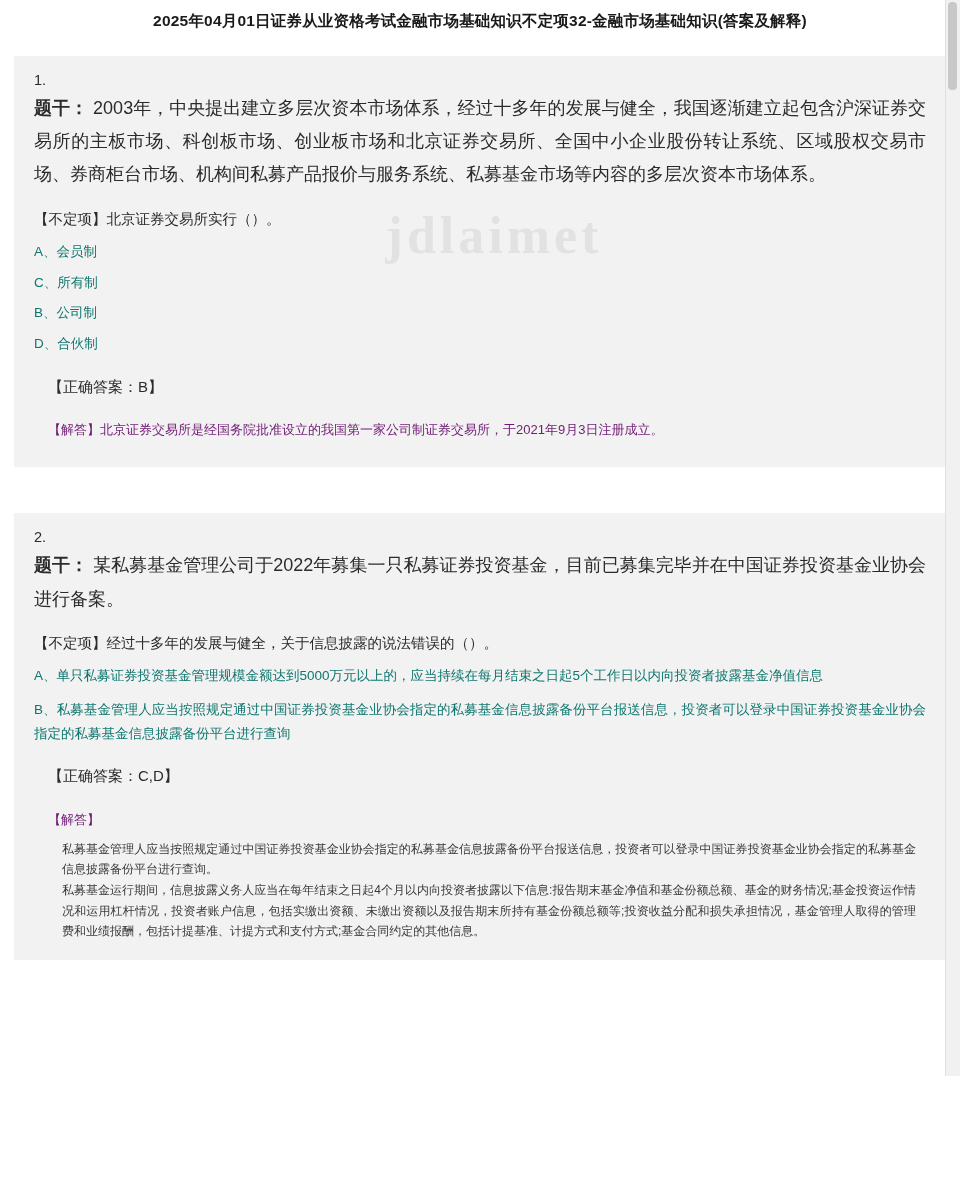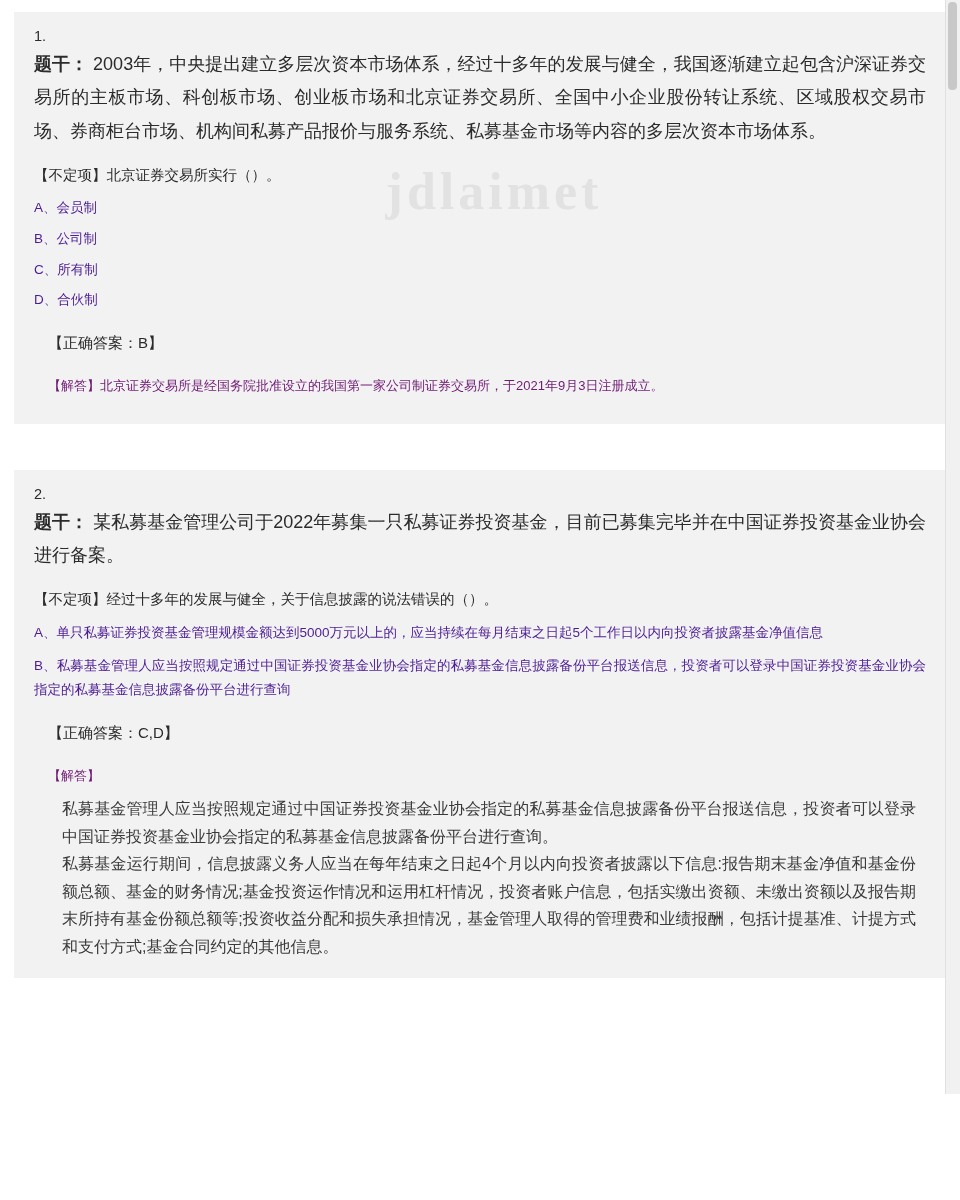--- a/index.html
+++ b/index.html
@@ -58,39 +58,39 @@
   .stem .lbl { font-weight: bold; }
   .subq {
     font-size: 14.5px;
     line-height: 1.9;
     color: #2b2b2b;
     margin: 14px 10px 6px 10px;
   }
   .option {
     font-size: 13.5px;
     line-height: 1.75;
-    color: #4c1d95;
+    color: #0f766e;
     margin: 7px 10px 7px 10px;
     text-align: justify;
   }
   .option.multiline { margin-bottom: 10px; }
   .answer {
     font-size: 15px;
     color: #2b2b2b;
     margin: 18px 10px 8px 24px;
     line-height: 1.7;
   }
   .explain-head {
     font-size: 13px;
     color: #701a75;
     margin: 20px 10px 8px 24px;
     line-height: 1.7;
   }
   .explain-body {
-    font-size: 16px;
+    font-size: 12px;
     color: #3a3a3a;
     margin: 6px 20px 0 38px;
     line-height: 1.72;
     text-align: justify;
   }
   .explain-body p { margin: 0 0 0 0; }
   .watermark {
     position: absolute;
     top: 150px;
     left: 0;
@@ -133,31 +133,32 @@
     line-height: 14px;
     color: #666;
   }
   .spacer-bottom { height: 70px; background: #ffffff; }
 </style>
 </head>
 <body>
 
 <div class="page">
 
+  <div class="doc-title">2025年04月01日证券从业资格考试金融市场基础知识不定项32-金融市场基础知识(答案及解释)</div>
 
   <div class="content">
 
     <div class="qblock first">
       <div class="watermark">jdlaimet</div>
       <div class="qnum">1.</div>
       <div class="stem"><span class="lbl">题干：</span> <span>2003年，中央提出建立多层次资本市场体系，经过十多年的发展与健全，我国逐渐建立起包含沪深证券交易所的主板市场、科创板市场、创业板市场和北京证券交易所、全国中小企业股份转让系统、区域股权交易市场、券商柜台市场、机构间私募产品报价与服务系统、私募基金市场等内容的多层次资本市场体系。</span></div>
       <div class="subq">【不定项】北京证券交易所实行（）。</div>
       <div class="option">A、会员制</div>
+      <div class="option">C、所有制</div>
       <div class="option">B、公司制</div>
-      <div class="option">C、所有制</div>
       <div class="option">D、合伙制</div>
       <div class="answer">【正确答案：B】</div>
       <div class="explain-head">【解答】北京证券交易所是经国务院批准设立的我国第一家公司制证券交易所，于2021年9月3日注册成立。</div>
     </div>
 
     <div class="gap"></div>
 
     <div class="qblock">
       <div class="qnum">2.</div>
       <div class="stem"><span class="lbl">题干：</span> <span>某私募基金管理公司于2022年募集一只私募证券投资基金，目前已募集完毕并在中国证券投资基金业协会进行备案。</span></div>

